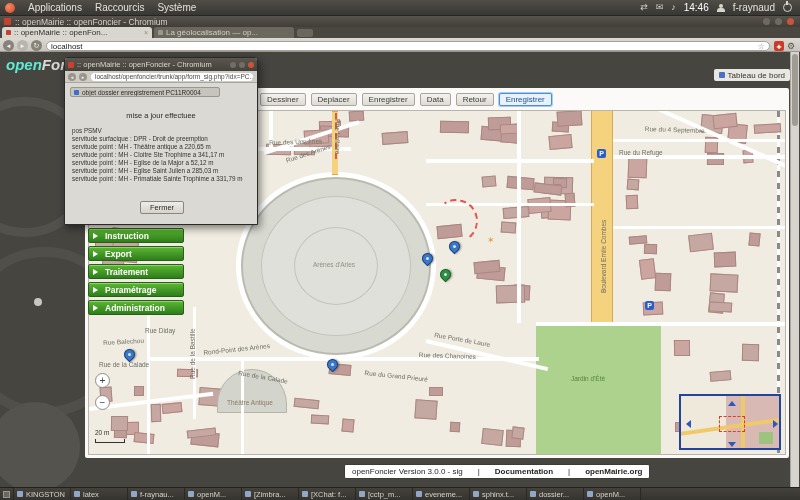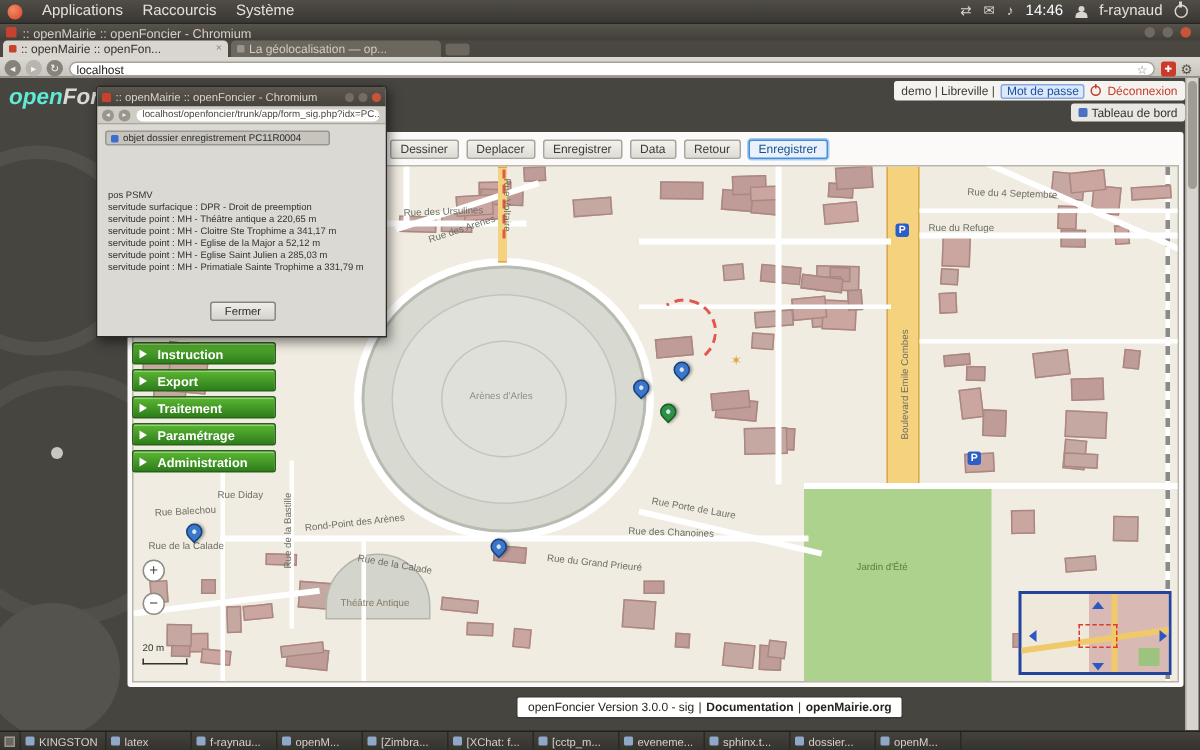--- a/index.html
+++ b/index.html
@@ -79,21 +79,21 @@
 .pin.green{background:#2c9140;border-color:#1a5c28}
 .parking{position:absolute;width:9px;height:9px;background:#2b5fc7;color:#fff;font-size:7px;font-weight:bold;display:flex;align-items:center;justify-content:center;border-radius:2px;z-index:8}
 #viewpoint{position:absolute;left:398px;top:124px;color:#e0a23c;font-size:9px;z-index:8}
 .zoombtn{position:absolute;width:15px;height:15px;border-radius:50%;background:#fff;border:1px solid #8f8c84;display:flex;align-items:center;justify-content:center;font-size:10px;color:#44423e;z-index:12}
 #scale{position:absolute;left:6px;top:318px;font-size:6.5px;color:#33322f;z-index:12}
 #scalebar{position:absolute;left:6px;top:328px;width:30px;height:4px;border:1px solid #33322f;border-top:none;z-index:12}
 #minimap{position:absolute;left:590px;top:283px;width:102px;height:56px;border:2px solid #23449c;background:#efe9dc;overflow:hidden;z-index:12}
 .mm{position:absolute}
 .panarrow{position:absolute;width:0;height:0;z-index:3}
 
-#footer{position:absolute;left:344px;top:412px;background:#fff;border:1px solid #3c3b38;border-radius:2px;padding:2px 7px;font-size:8px;color:#262522;display:inline-flex;gap:3px;white-space:nowrap}
+#footer{position:absolute;left:344px;top:412px;background:#fff;border:1px solid #3c3b38;border-radius:2px;padding:2px 7px;font-size:8px;color:#262522;display:inline-flex;gap:15px;white-space:nowrap}
 #footer .b{font-weight:bold}
 #pg-scroll{position:absolute;left:790px;top:0;width:9px;height:435px;background:#d7d4cd;border-left:1px solid #a9a6a0}
 #pg-thumb{position:absolute;left:791.5px;top:2px;width:6px;height:72px;background:#a09c94;border-radius:3px}
 
 #popup{position:absolute;left:64px;top:57px;width:194px;height:168px;z-index:60;box-shadow:2px 3px 8px rgba(0,0,0,.5);border:1px solid #2b2a27;background:#dbd9d3;border-radius:3px 3px 0 0}
 #pop-title{height:13px;background:linear-gradient(#5b574f,#45423c);border-radius:2px 2px 0 0;display:flex;align-items:center;color:#dad6ce;font-size:7.5px;white-space:nowrap;overflow:hidden}
 #pop-fav{flex:0 0 auto;width:6px;height:6px;background:#c8402e;border-radius:1px;margin:0 3px}
 #pop-btns{margin-left:auto;display:flex;padding-right:3px}
 .popbtn{width:6px;height:6px;border-radius:50%;background:#716d66;margin-left:3px}
 .popbtn.close{background:#c8553a}
@@ -166,26 +166,20 @@
 </div>
 
 <div id="page">
   <div class="decor" style="left:-45px;top:45px;width:140px;height:140px;border:9px solid #53514c"></div>
   <div class="decor" style="left:-40px;top:195px;width:170px;height:170px;border:10px solid #514f4a"></div>
   <div class="decor" style="left:-10px;top:350px;width:90px;height:90px;background:#55534e"></div>
   <div class="decor" style="left:34px;top:246px;width:8px;height:8px;background:#c9c6bf"></div>
 
   <div id="logo"><span class="lo">open</span><span class="lf">Foncier</span></div>
 
-  <div id="session">
-    <span>demo | Libreville |</span>
-    <span id="pwd-chip">Mot de passe</span>
-    <span class="logout-ic"></span>
-    <span id="logout">Déconnexion</span>
-  </div>
   <div id="dashchip">
     <span class="grid-ic"></span>
     <span>Tableau de bord</span>
   </div>
 
   <div id="main-panel">
     <div id="toolbar">
 
     <div class="tbtn">Dessiner</div>
         <div class="tbtn">Deplacer</div>
@@ -441,20 +435,21 @@
   <div id="pop-addr">
     <span class="pnav">◂</span>
     <span class="pnav">▸</span>
     <span id="pop-url">localhost/openfoncier/trunk/app/form_sig.php?idx=PC...</span>
   </div>
   <div id="pop-body">
     <div id="pop-head">
       <span class="ic"></span>
       <span>objet dossier enregistrement PC11R0004</span>
     </div>
+    <div id="pop-msg">mise a jour effectuee</div>
     <div id="pop-lines">
 
     <div>pos PSMV</div>
         <div>servitude surfacique : DPR - Droit de preemption</div>
         <div>servitude point : MH - Théâtre antique a 220,65 m</div>
         <div>servitude point : MH - Cloitre Ste Trophime a 341,17 m</div>
         <div>servitude point : MH - Eglise de la Major a 52,12 m</div>
         <div>servitude point : MH - Eglise Saint Julien a 285,03 m</div>
         <div>servitude point : MH - Primatiale Sainte Trophime a 331,79 m</div>
       </div>

